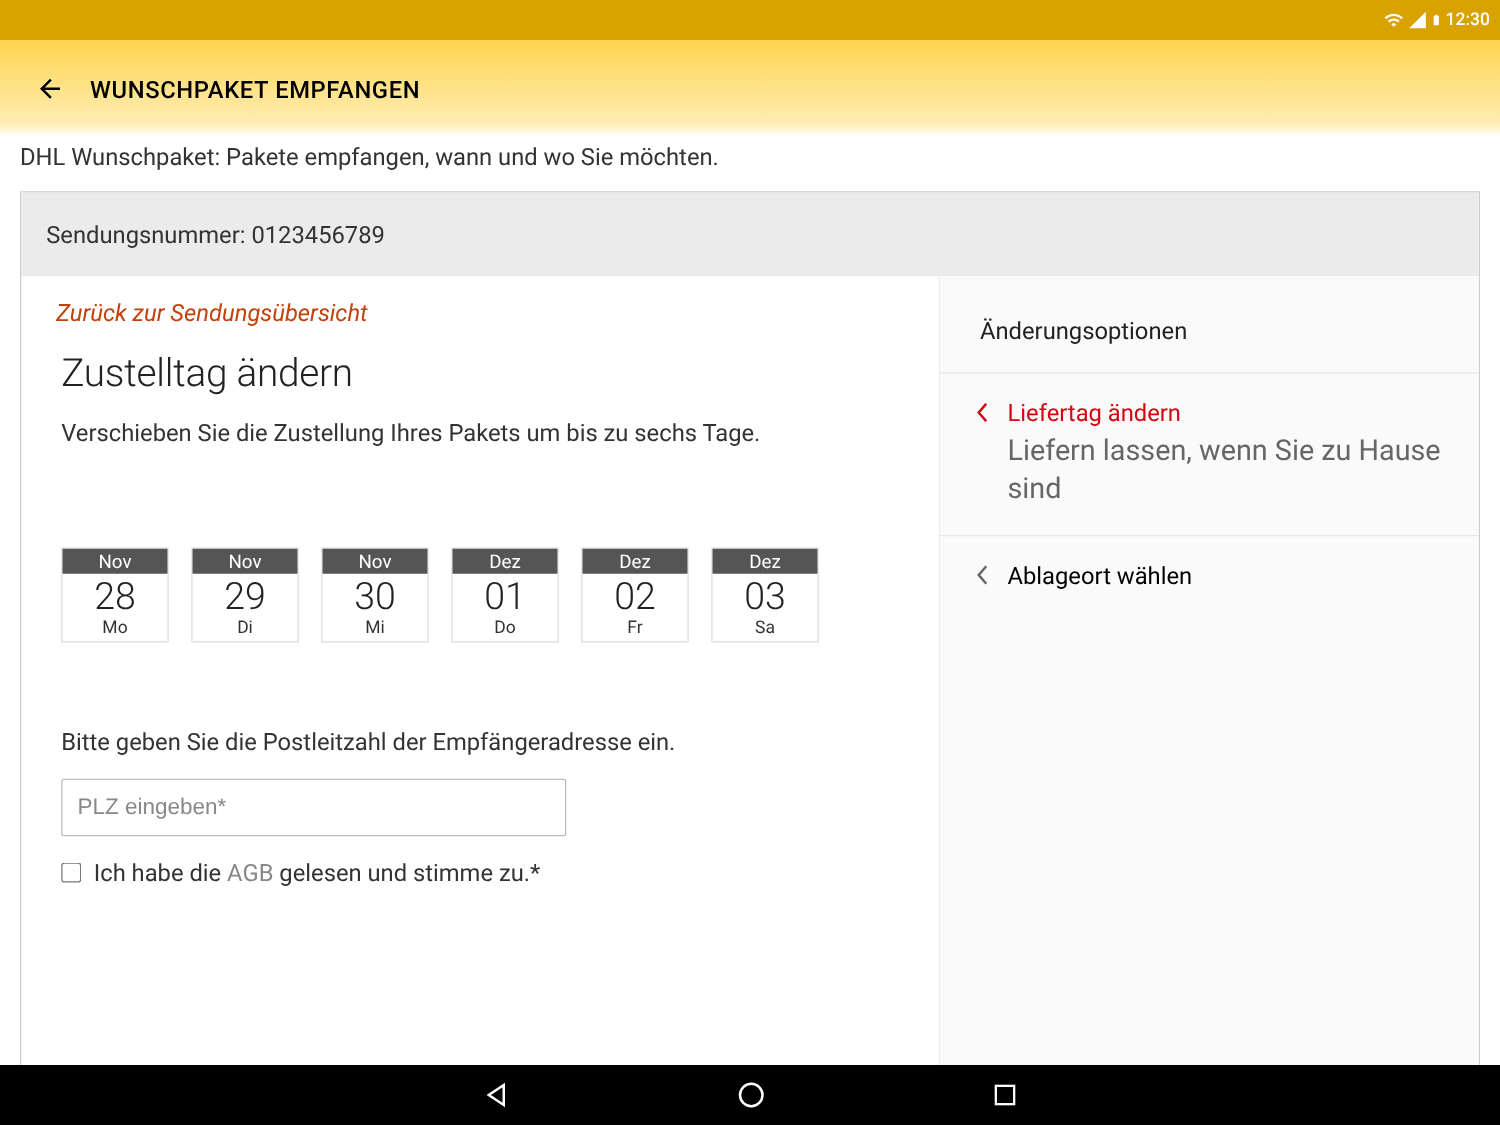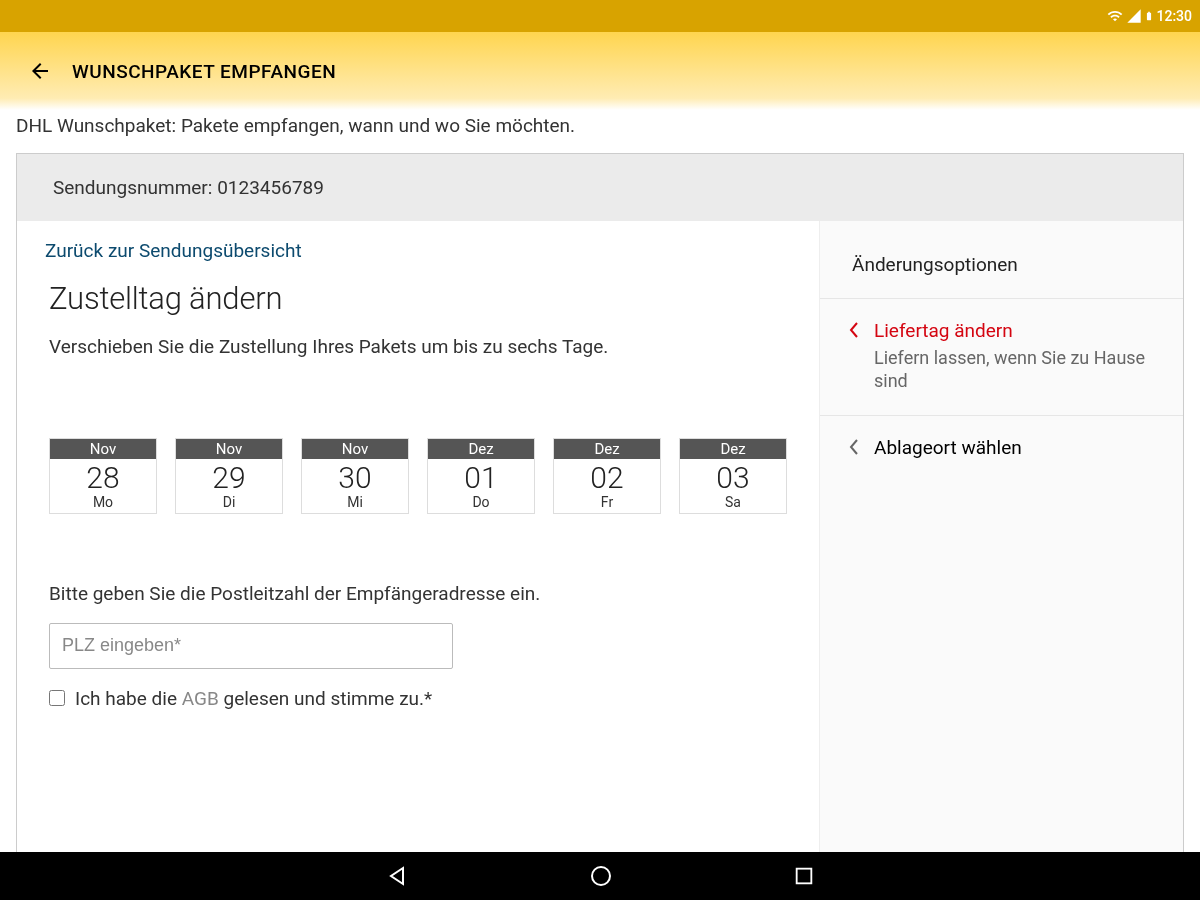--- a/index.html
+++ b/index.html
@@ -8,49 +8,49 @@
   .status-bar { height: 24px; background: #d8a300; display: flex; justify-content: flex-end; align-items: center; padding: 16px 8px; gap: 2px; color: #fff; font-size: 14px; font-weight: 500; }
   .status-bar svg { fill: #fff; }
 
   .app-bar { height: 78px; background: linear-gradient(#ffd54f, #ffecb3 85%, #fff); display: flex; align-items: center; padding: 0 16px; }
   .app-bar .back-arrow { width: 48px; height: 48px; display: flex; align-items: center; justify-content: center; cursor: pointer; }
   .app-bar .title { font-size: 19px; font-weight: 500; letter-spacing: 0.5px; color: #000; margin-left: 8px; }
 
   .subtitle { padding: 4px 16px 16px 16px; font-size: 19px; color: #333; }
 
   .card { margin: 0 16px; border: 1px solid #ccc; background: #fff; height: 718px; overflow: hidden; }
-  .shipment-header { background: #ebebeb; padding: 22px 36px; font-size: 19px; color: #333; }
+  .shipment-header { background: #ebebeb; padding: 22px 20px; font-size: 19px; color: #333; }
 
   .card-body { display: flex; height: calc(100% - 64px); }
   .main-col { flex: 1; padding: 18px 32px; }
   .side-col { width: 432px; background: #fafafa; border-left: 1px solid #eee; }
 
-  .back-link { color: #0c4a6e; font-size: 19px; cursor: pointer; margin-left: -4px; }
+  .back-link { color: #c2410c; font-size: 19px; cursor: pointer; margin-left: -4px; font-style: italic; }
   .h1 { font-size: 31px; font-weight: 300; color: #222; margin-top: 18px; letter-spacing: -0.2px; }
   .desc { font-size: 19px; color: #333; margin-top: 18px; line-height: 1.3; }
 
   .date-row { display: flex; gap: 18px; margin-top: 78px; }
-  .date-card { width: 108px; border: 1px solid #ddd; text-align: center; cursor: pointer; background:#fff; }
+  .date-card { width: 86px; border: 1px solid #ddd; text-align: center; cursor: pointer; background:#fff; }
   .date-card .mon { background: #555; color: #fff; font-size: 15px; padding: 1px 0; }
   .date-card .day { font-size: 30px; font-weight: 300; color: #222; line-height: 1.1; margin-top: 2px; }
   .date-card .dow { font-size: 14px; color: #333; padding-bottom: 3px; }
 
   .prompt { font-size: 19px; color: #333; margin-top: 68px; }
   .field { display:block; width: 404px; height: 46px; border: 1px solid #bbb; border-radius: 2px; margin-top: 18px; padding: 0 12px; font-size: 18px; color: #333; }
   .field::placeholder { color: #888; }
 
   .agb-row { display:flex; align-items:center; gap: 10px; margin-top: 18px; font-size: 19px; color:#333; }
   .agb-row input[type=checkbox]{ width:16px; height:16px; }
   .agb-link { color:#888; text-decoration: underline; text-decoration-color: transparent; }
 
   .side-title { font-size: 19px; color:#222; padding: 32px 28px 22px 32px; }
   .opt { padding: 20px 28px 22px 28px; border-top: 1px solid #e6e6e6; cursor: pointer; display:flex; gap: 12px; }
   .opt .chev { width: 14px; flex-shrink:0; margin-top: 2px; }
   .opt .label { font-size: 19px; }
-  .opt .sub { font-size: 18px; color:#666; margin-top: 4px; line-height:1.3; }
+  .opt .sub { font-size: 23px; color:#666; margin-top: 4px; line-height:1.3; }
   .opt.active .label { color:#d40511; }
   .opt.active .chev svg { stroke:#d40511; }
   .opt .chev svg { stroke:#666; }
 
   .nav-bar { position: absolute; bottom: 0; left: 0; right: 0; height: 48px; background:#000; display:flex; justify-content:center; align-items:center; gap: 180px; }
   .nav-bar svg { stroke:#fff; fill:none; stroke-width:2; }
 </style>
 </head>
 <body>
 

